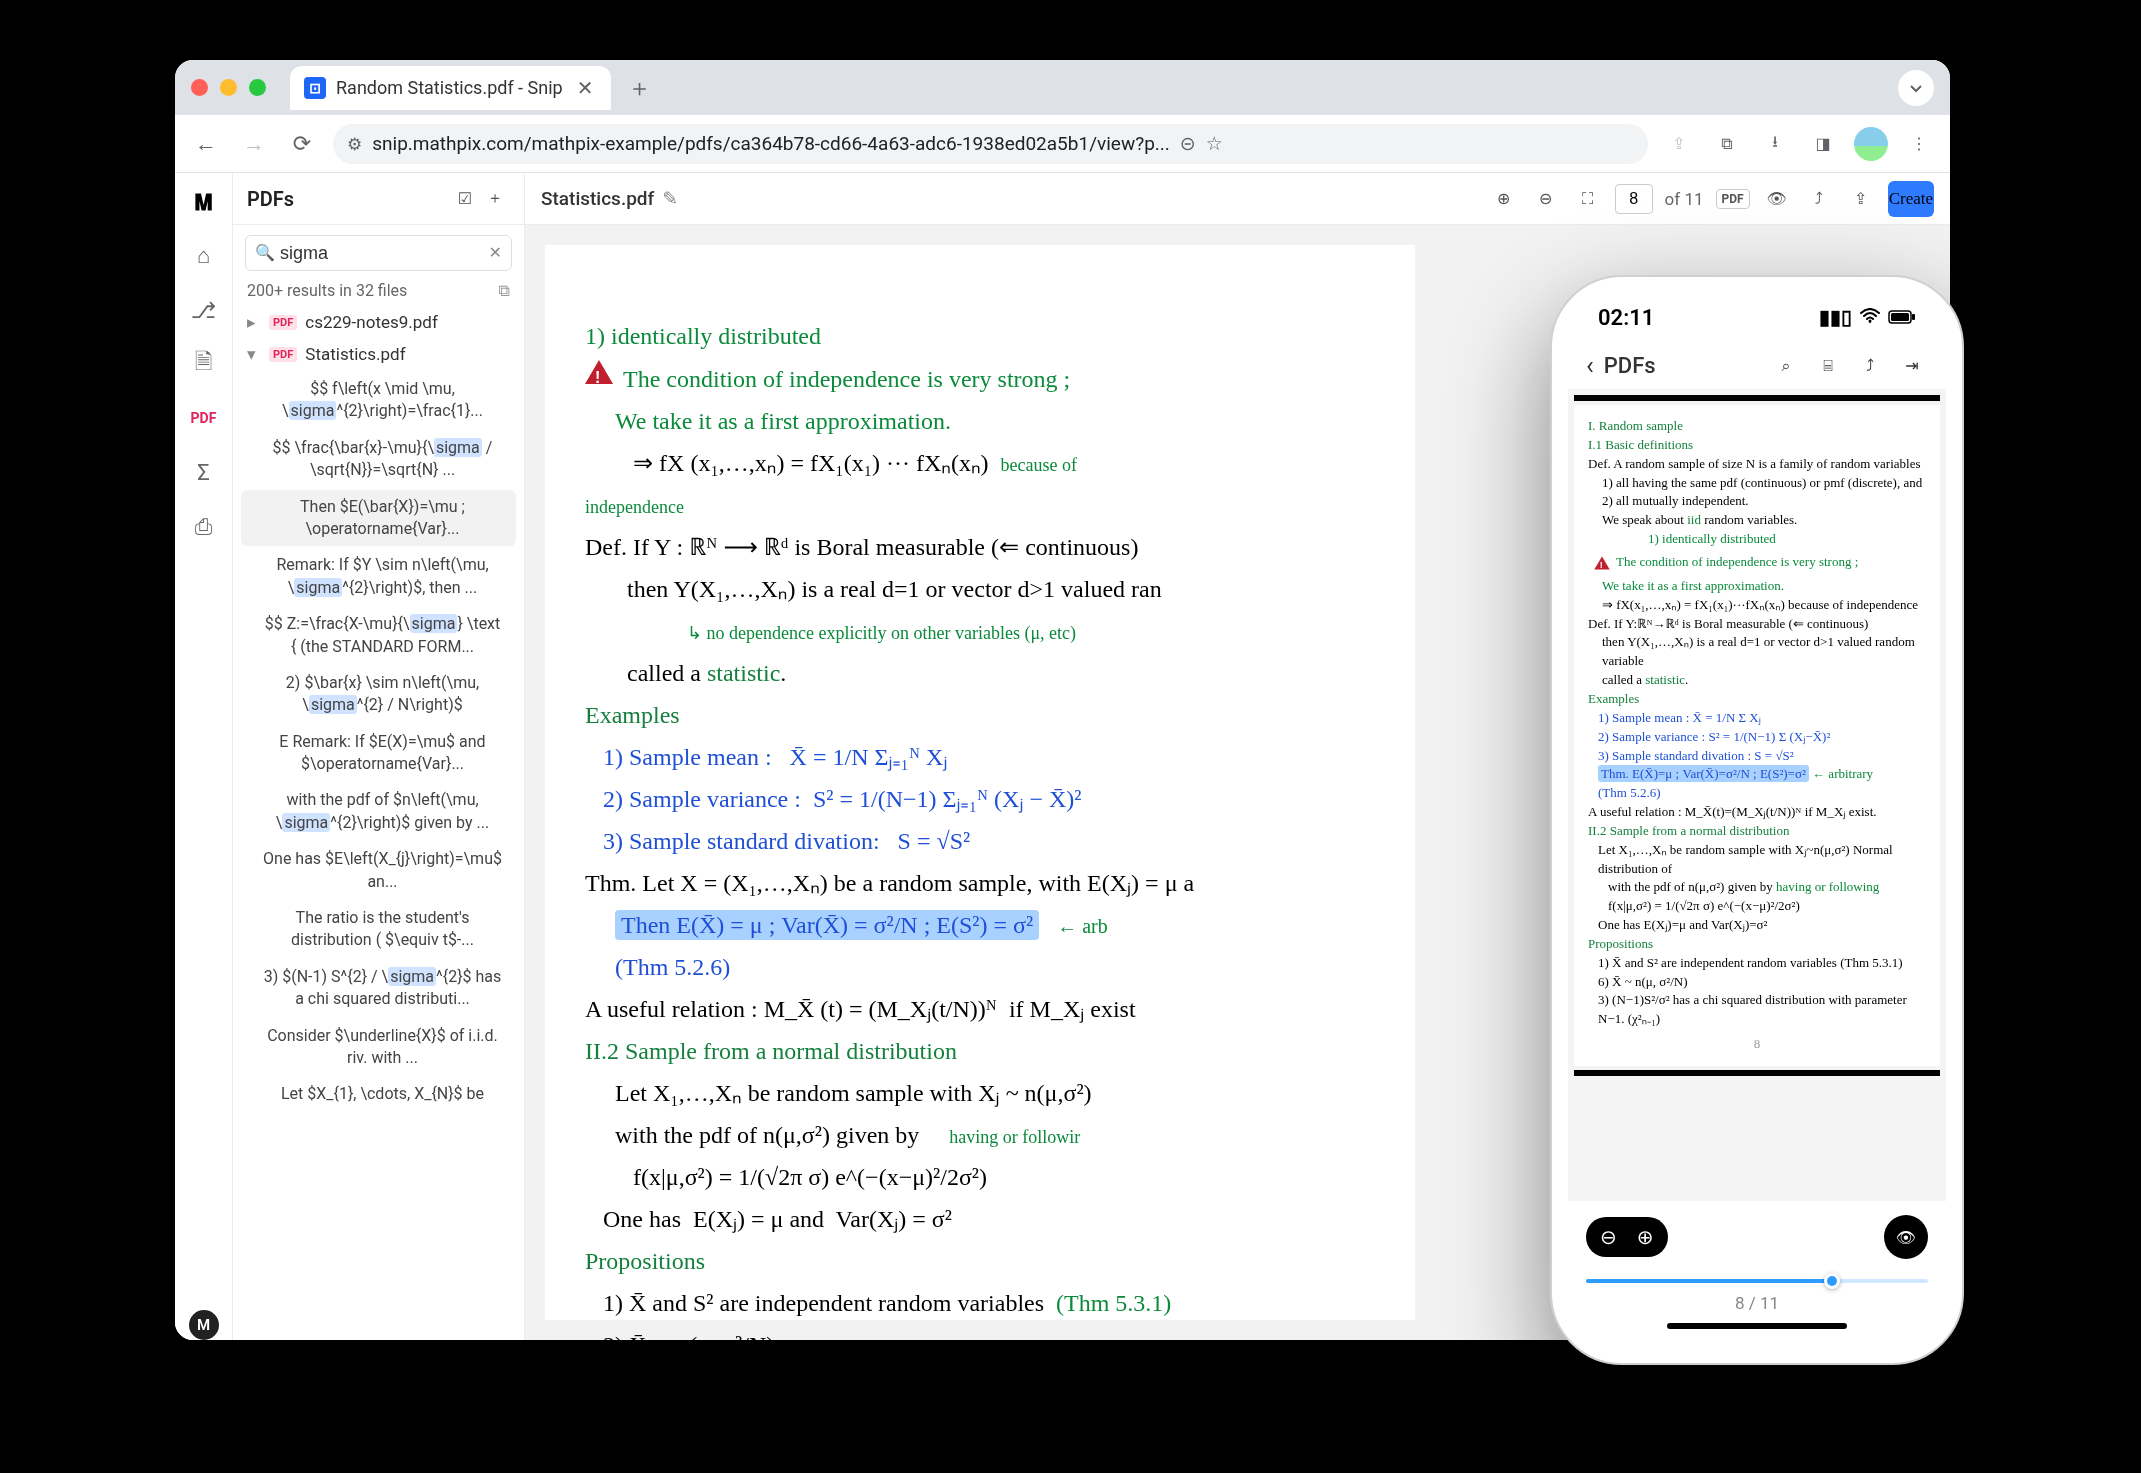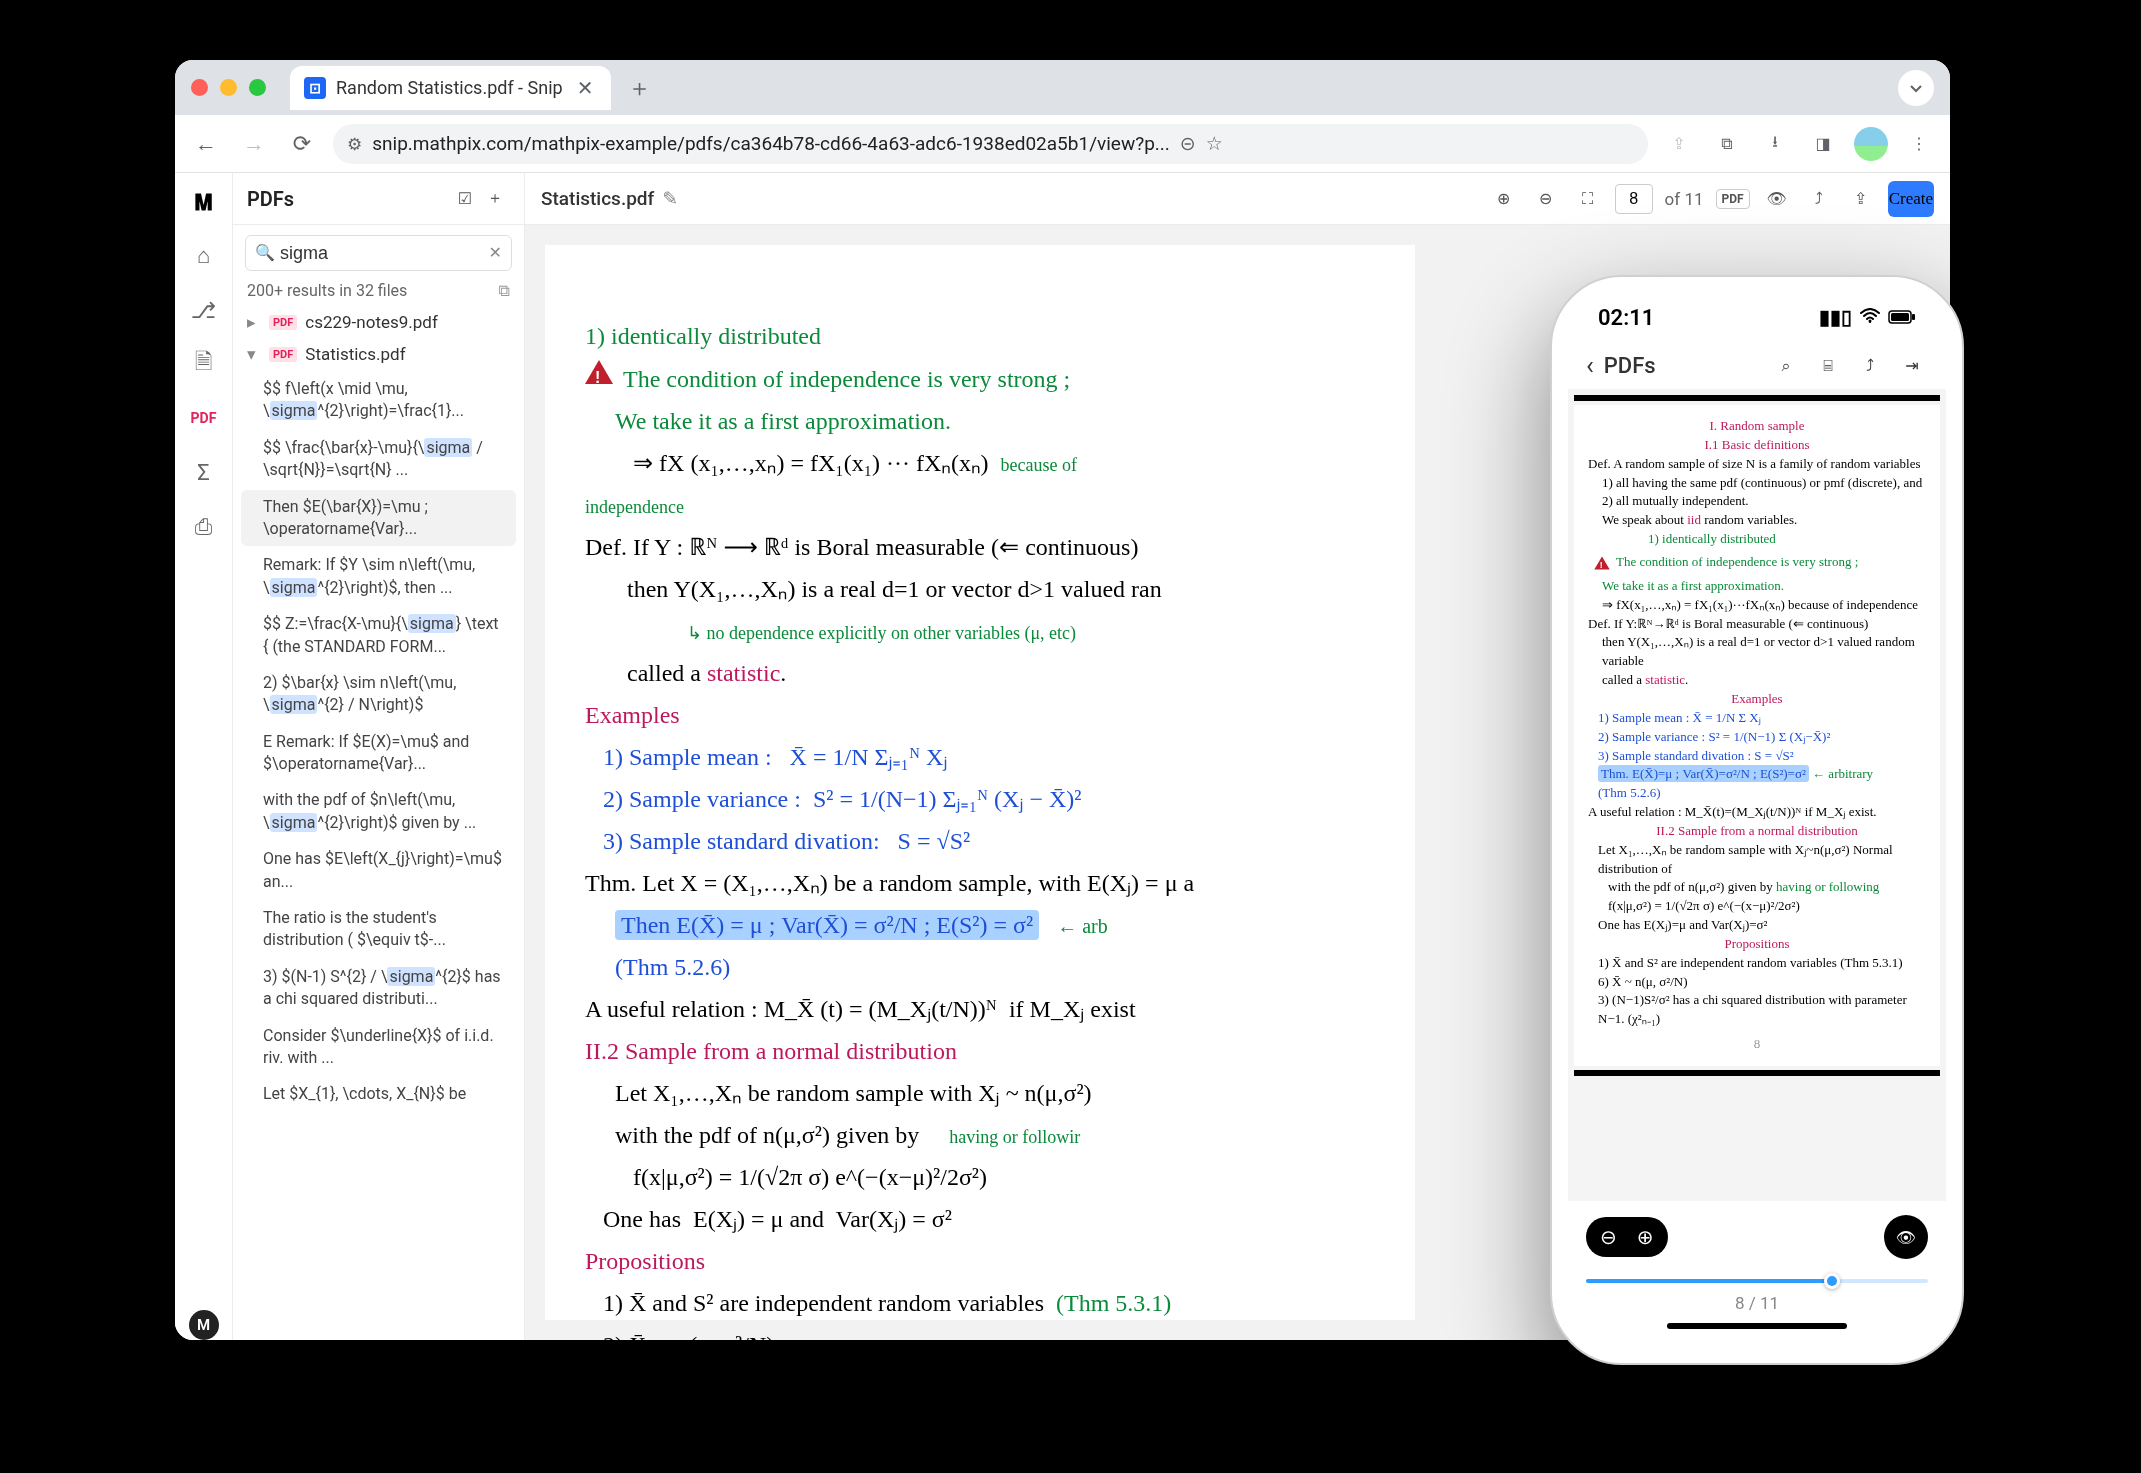--- a/index.html
+++ b/index.html
@@ -65,38 +65,38 @@
   .search-box{position:relative;}
   .search-input{width:100%;height:36px;border:1px solid #dedede;border-radius:6px;padding:0 34px;font-size:18px;color:#333;}
   .search-left{position:absolute;left:10px;top:8px;color:#888;}
   .search-clear{position:absolute;right:10px;top:8px;color:#888;cursor:pointer;}
   .results-summary{padding:0 14px 6px;font-size:16px;color:#666;display:flex;align-items:flex-end;}
   .results-summary .copy{margin-left:auto;color:#999;}
   .file-list{flex:1;overflow-y:auto;padding:0 8px;}
   .file-item{display:flex;align-items:center;gap:8px;padding:6px 6px;font-size:17px;color:#333;cursor:pointer;}
   .file-caret{color:#888;width:14px;}
   .file-badge{background:#ffe0e6;color:#e0245e;font-size:11px;font-weight:700;padding:1px 4px;border-radius:3px;}
-  .result-item{padding:6px 14px 6px 22px;font-size:16px;color:#444;line-height:1.4;border-radius:6px;margin:2px 0;cursor:pointer;}
+  .result-item{padding:6px 14px 6px 22px;font-size:16px;color:#444;line-height:1.4;border-radius:6px;margin:2px 0;cursor:pointer;text-align:center;}
   .result-item.selected{background:#f2f2f2;}
   .hl{background:#cfe2ff;border-radius:3px;padding:0 2px;}
 
   .main{flex:1;display:flex;flex-direction:column;background:#fff;}
   .doc-toolbar{height:52px;border-bottom:1px solid #ececec;display:flex;align-items:center;padding:0 16px;gap:12px;}
   .doc-title{font-size:19px;color:#333;font-weight:500;display:flex;align-items:center;gap:8px;}
   .doc-spacer{flex:1;}
   .page-input{width:38px;height:30px;border:1px solid #ccc;border-radius:4px;text-align:center;font-size:16px;}
   .page-total{font-size:17px;color:#666;}
   .tb-icon{width:30px;height:30px;display:flex;align-items:center;justify-content:center;color:#555;}
   .pdf-badge{border:1px solid #ccc;color:#555;font-size:12px;font-weight:700;padding:2px 5px;border-radius:4px;}
   .create-btn{background:#2e7bff;color:#000000;border:none;border-radius:6px;padding:8px 1px;font-size:17px;font-weight:500;font-family:Liberation Serif, serif;}
 
   .doc-area{flex:1;background:#f2f2f2;padding:20px;overflow:hidden;}
   .page{background:#fff;width:100%;max-width:870px;height:100%;margin:0;padding:28px 40px;font-size:24px;line-height:1.75;white-space:pre-wrap;}
   .hw{font-family:"Segoe Script","Comic Sans MS",cursive;}
-  .green{color:#0a8a3a;} .red{color:#be185d;text-align:center;} .blue{color:#1e4fd6;}
+  .green{color:#0a8a3a;} .red{color:#15803d;} .blue{color:#1e4fd6;}
   .hl-line{background:#a8d1ff;padding:2px 6px;border-radius:4px;}
   .warn{display:inline-block;width:28px;height:28px;position:relative;}
   .warn::before{content:"";position:absolute;left:0;top:2px;width:0;height:0;border-left:14px solid transparent;border-right:14px solid transparent;border-bottom:24px solid #c01f2e;}
   .warn::after{content:"!";position:absolute;left:10px;top:6px;color:#fff;font-weight:700;font-size:16px;font-family:sans-serif;}
 
   
   .phone{position:absolute;left:1550px;top:275px;width:414px;height:1090px;border-radius:72px;background:#fff;box-shadow:0 40px 100px rgba(0,0,0,.45);border:2px solid #d0d0d0;overflow:hidden;}
   .phone-inner{position:absolute;inset:16px;border-radius:58px;background:#fff;overflow:hidden;display:flex;flex-direction:column;}
   .statusbar{height:48px;display:flex;align-items:center;justify-content:space-between;padding:0 30px;font-size:22px;font-weight:600;}
   .status-icons{display:flex;gap:8px;align-items:center;font-size:20px;}

